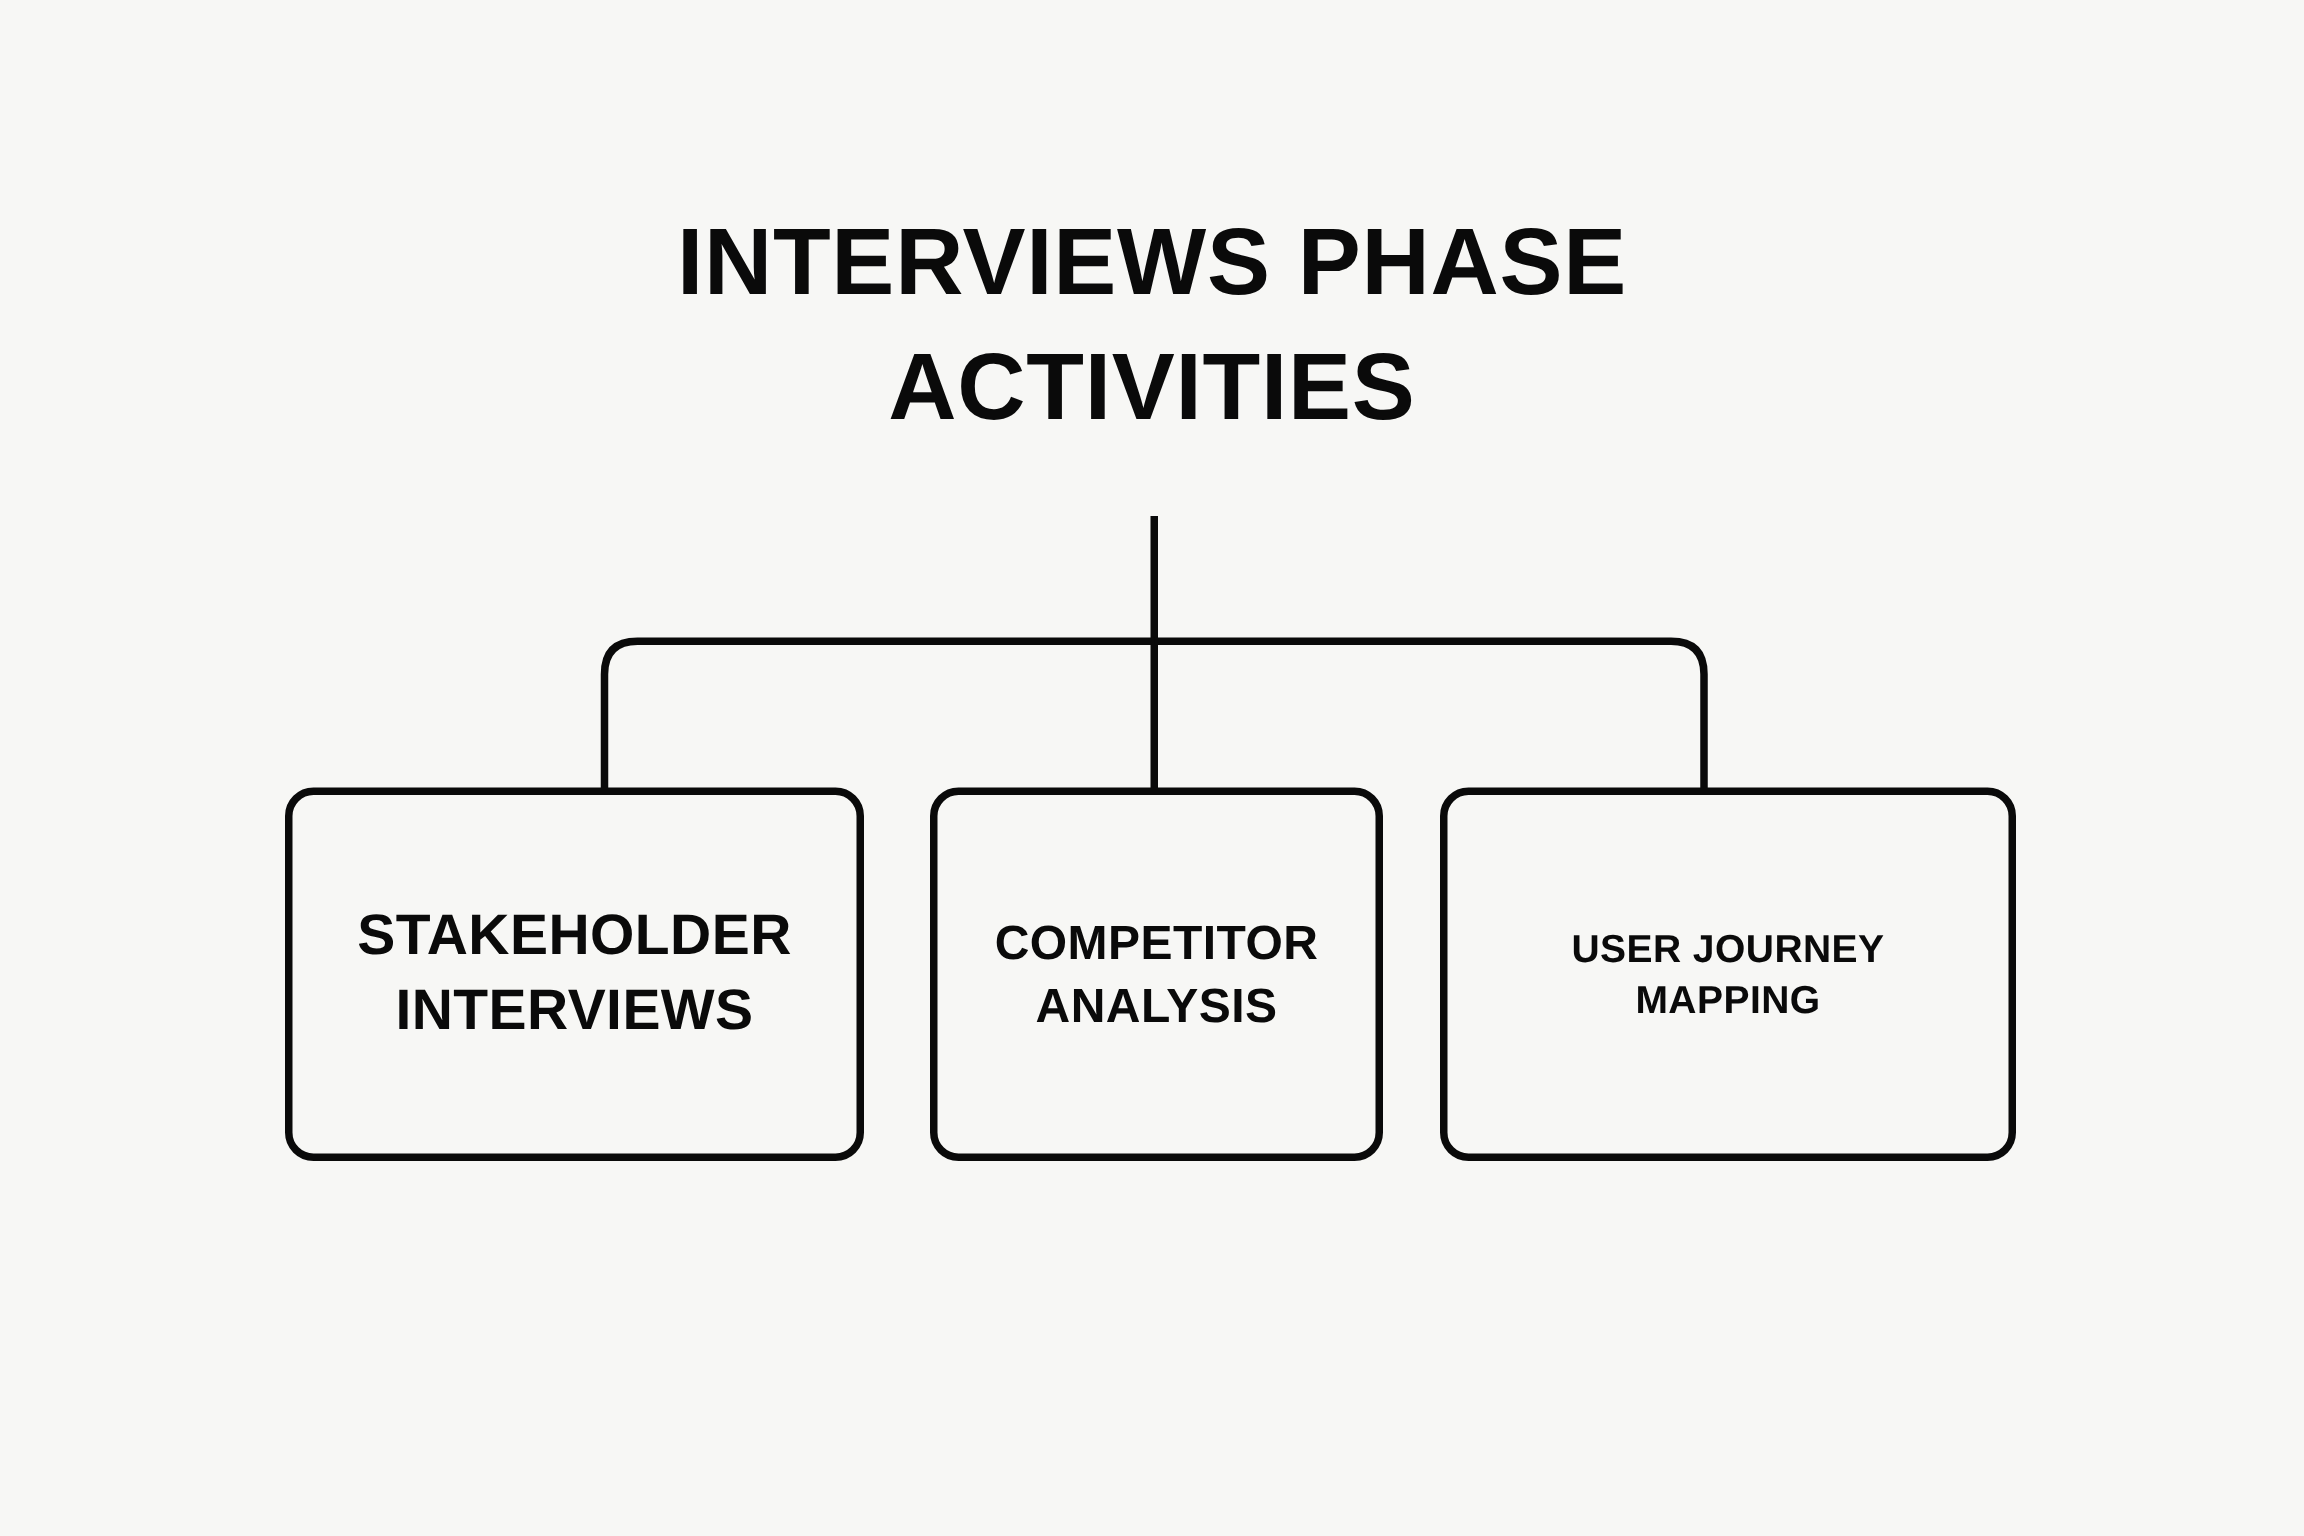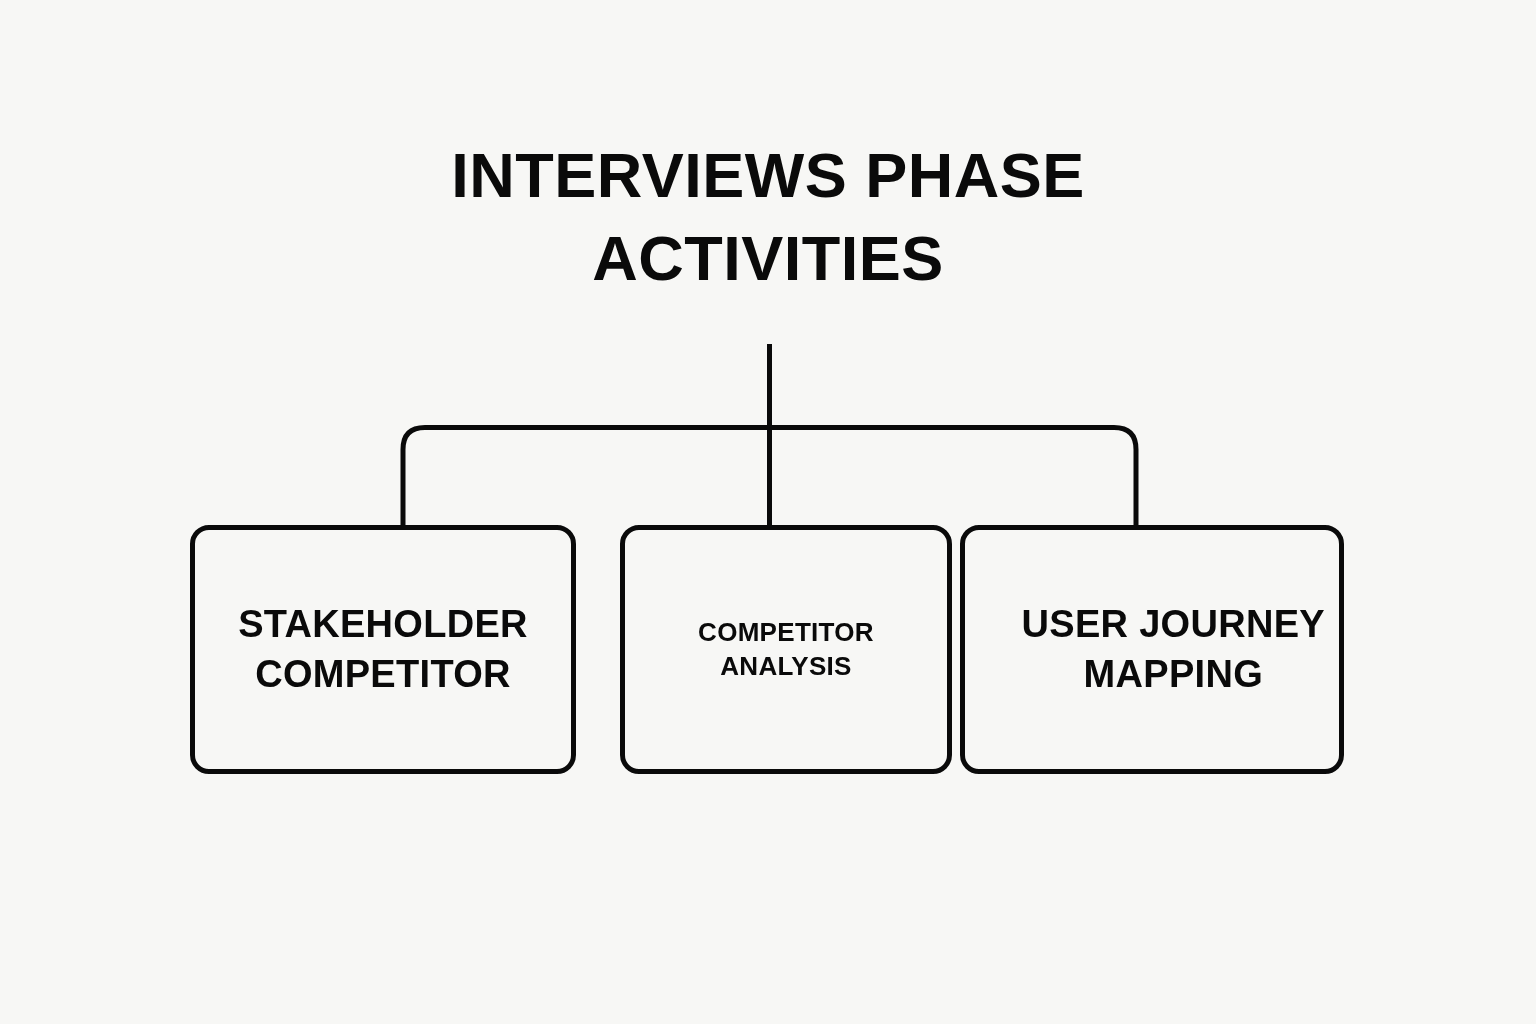--- a/index.html
+++ b/index.html
@@ -79,31 +79,30 @@
   .node-box.node-1 {
     left: 190px;
     top: 525px;
     width: 386px;
     height: 249px;
     font-size: 38px;
   }
   .node-box.node-2 {
     left: 620px;
     top: 525px;
-    width: 332px;
+    width: 302px;
     height: 249px;
-    font-size: 26px;
+    font-size: 32px;
   }
   .node-box.node-3 {
     left: 960px;
     top: 525px;
     width: 384px;
     height: 249px;
-    font-size: 38px;
-    justify-content: flex-end;
+    font-size: 26px;
   }
 
   .node-label {
     display: block;
     padding: 0 14px;
   }
 </style>
 </head>
 <body>
 
@@ -116,21 +115,21 @@
 
     <line x1="769.5" y1="344" x2="769.5" y2="527"></line>
 
     <path d="M 769.5 427.5 L 425 427.5 Q 403 427.5 403 449.5 L 403 527"></path>
 
     <path d="M 769.5 427.5 L 1114 427.5 Q 1136 427.5 1136 449.5 L 1136 527"></path>
   </svg>
 
   <div class="node-box node-1">
     <span class="node-label">STAKEHOLDER
-COMPETITOR</span>
+INTERVIEWS</span>
   </div>
 
   <div class="node-box node-2">
     <span class="node-label">COMPETITOR
 ANALYSIS</span>
   </div>
 
   <div class="node-box node-3">
     <span class="node-label">USER JOURNEY
 MAPPING</span>

